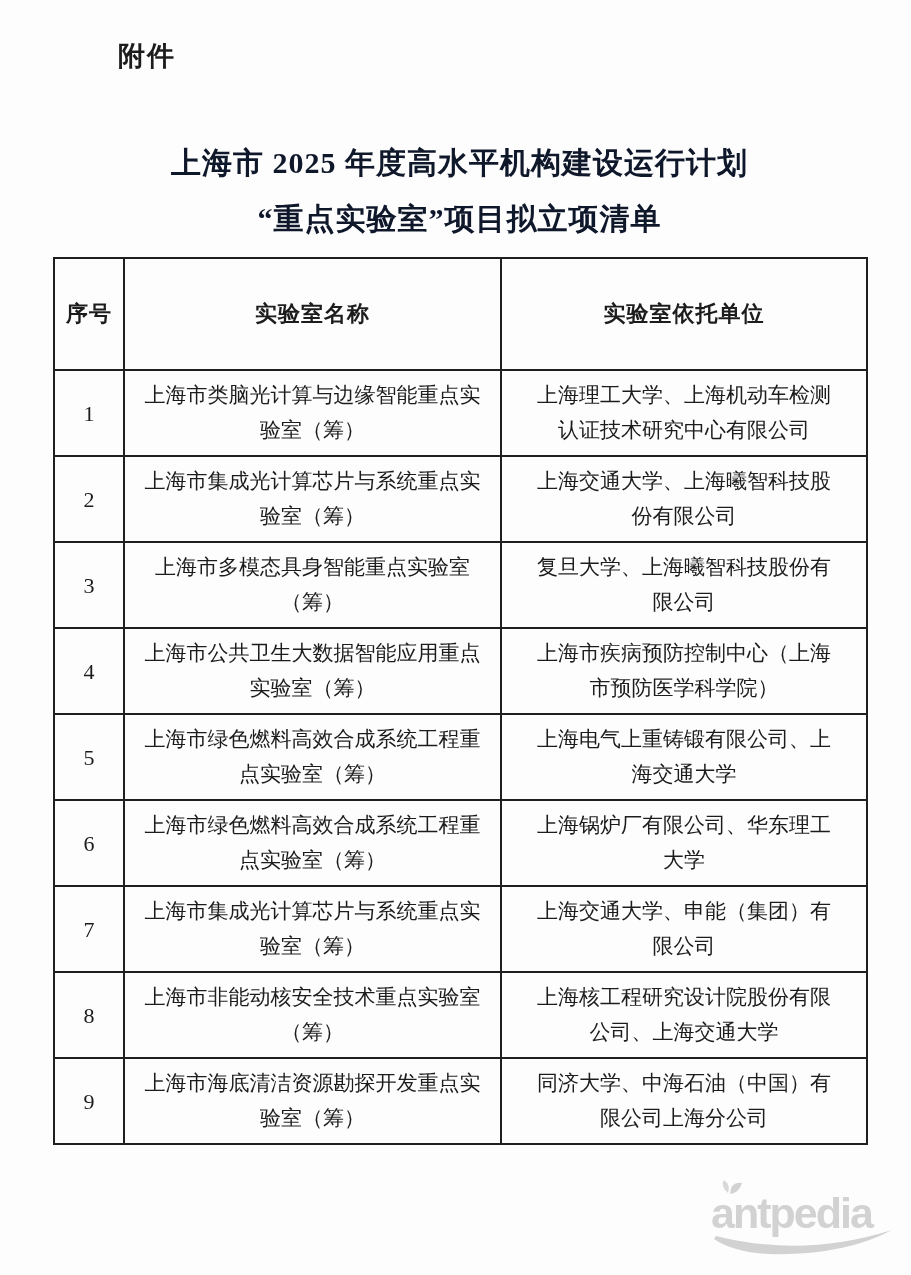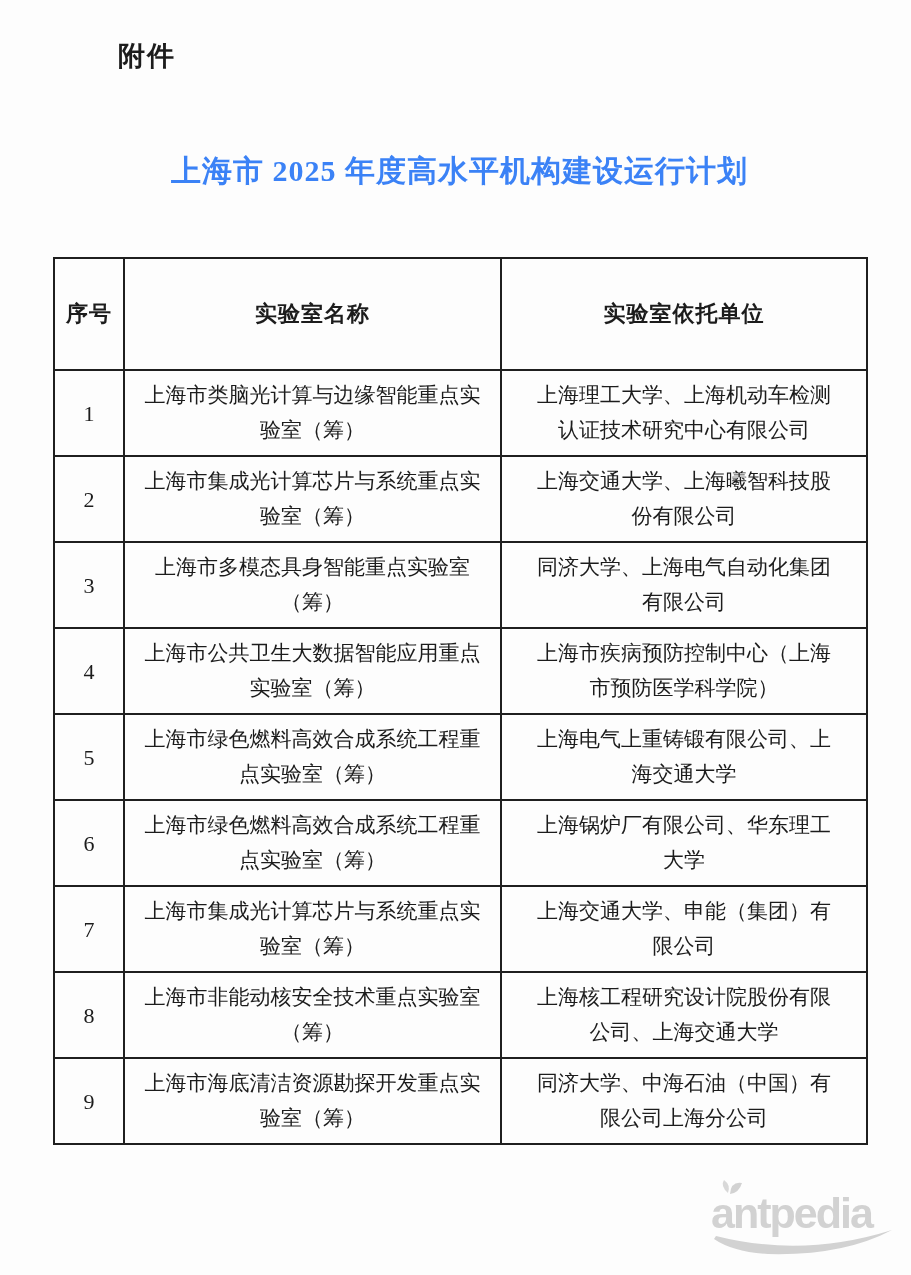--- a/index.html
+++ b/index.html
@@ -29,23 +29,23 @@
   .title-block {
     position: absolute;
     left: 53px; top: 140px;
     width: 813px;
     text-align: center;
   }
   .title-line {
     font-size: 30px;
     font-weight: 700;
     line-height: 46px;
-    color: #3b82f6;
+    color: #0f172a;
     letter-spacing: 1px;
-    margin: 8px;
+    margin: 0;
   }
   .title-line.second { margin-top: 10px; }
 
   table.labs-table {
     position: absolute;
     left: 53px; top: 257px;
     width: 813px;
     border-collapse: collapse;
     table-layout: fixed;
     background: #fdfdfd;
@@ -85,20 +85,21 @@
   }
 </style>
 </head>
 <body>
 <div class="page">
 
   <div class="attachment-label">附件</div>
 
   <div class="title-block">
     <div class="title-line">上海市 2025 年度高水平机构建设运行计划</div>
+    <div class="title-line second">“重点实验室”项目拟立项清单</div>
   </div>
 
   <table class="labs-table">
     <colgroup>
       <col class="c-no">
         <col class="c-lab">
         <col class="c-org">
     </colgroup>
     <thead>
       <tr>
@@ -114,21 +115,21 @@
           <td class="cell-org">上海理工大学、上海机动车检测认证技术研究中心有限公司</td>
         </tr>
         <tr>
           <td class="cell-no">2</td>
           <td class="cell-lab">上海市集成光计算芯片与系统重点实验室（筹）</td>
           <td class="cell-org">上海交通大学、上海曦智科技股份有限公司</td>
         </tr>
         <tr>
           <td class="cell-no">3</td>
           <td class="cell-lab">上海市多模态具身智能重点实验室（筹）</td>
-          <td class="cell-org">同济大学、上海电气自动化集团有限公司</td>
+          <td class="cell-org">复旦大学、上海曦智科技股份有限公司</td>
         </tr>
         <tr>
           <td class="cell-no">4</td>
           <td class="cell-lab">上海市公共卫生大数据智能应用重点实验室（筹）</td>
           <td class="cell-org">上海市疾病预防控制中心（上海市预防医学科学院）</td>
         </tr>
         <tr>
           <td class="cell-no">5</td>
           <td class="cell-lab">上海市绿色燃料高效合成系统工程重点实验室（筹）</td>
           <td class="cell-org">上海电气上重铸锻有限公司、上海交通大学</td>

